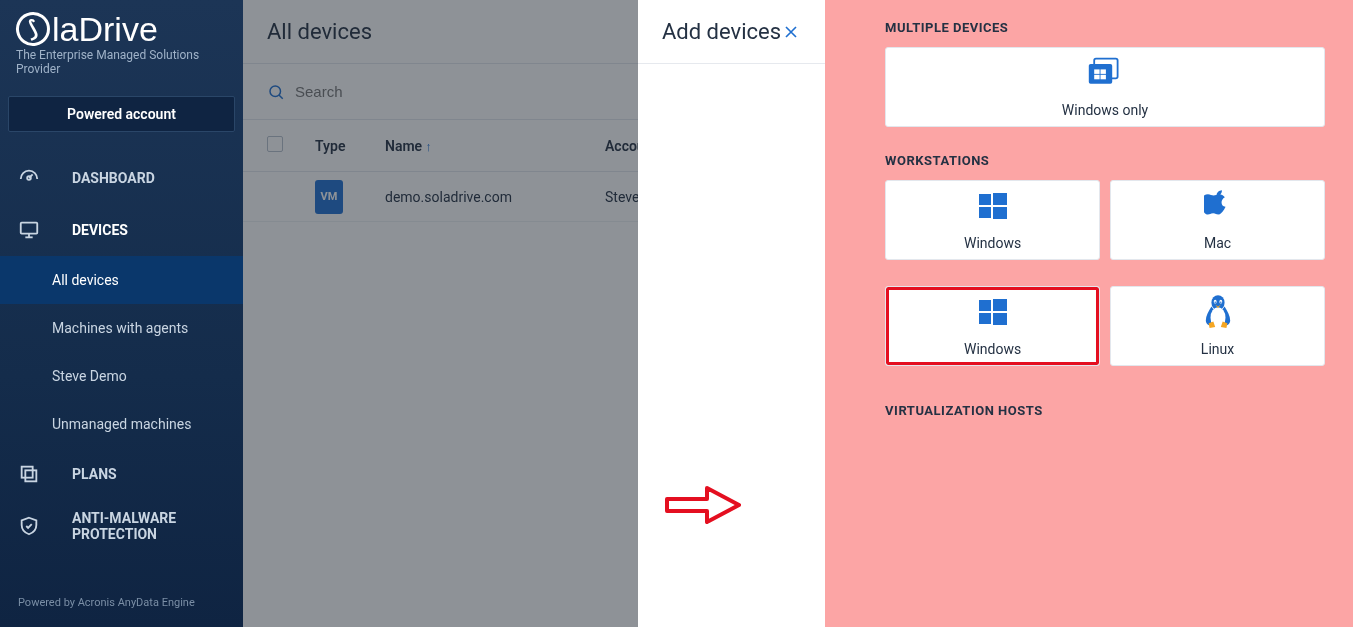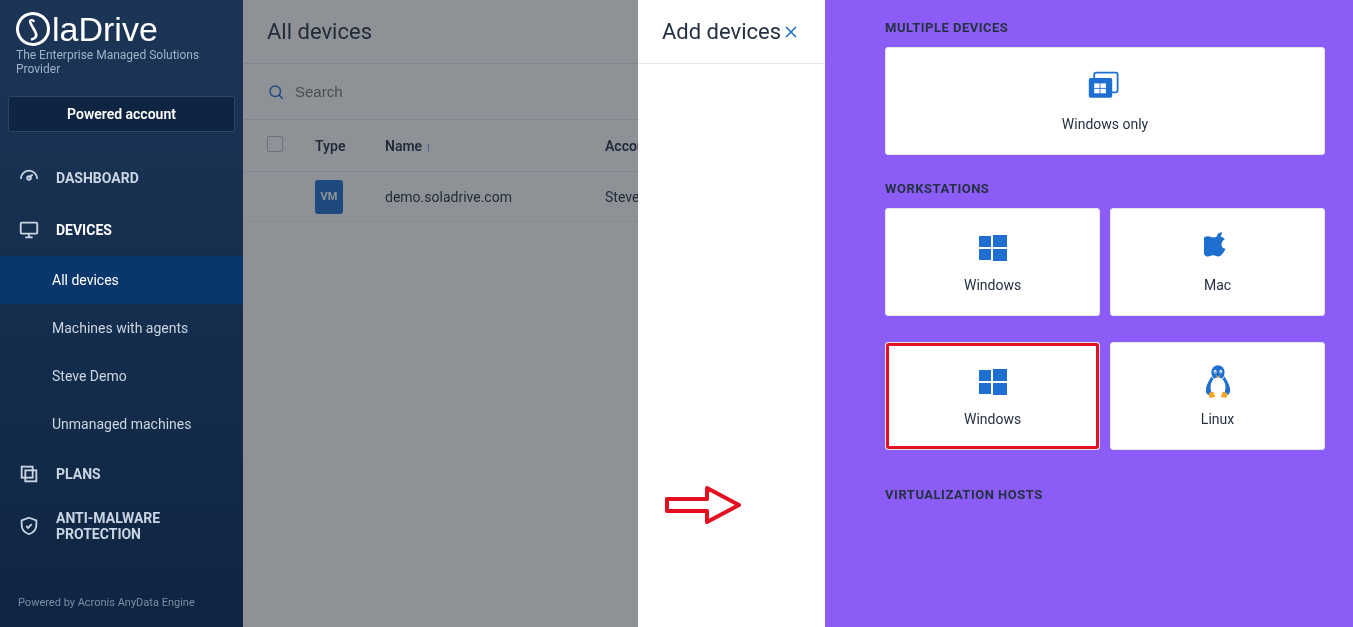--- a/index.html
+++ b/index.html
@@ -8,21 +8,21 @@
 
   
   .sidebar { width: 243px; height: 627px; background: linear-gradient(#1c3556 0,#142c4b 60%, #0f2442 100%); color: #c9d5e2; display: flex; flex-direction: column; flex-shrink: 0; }
   .logo-area { padding: 12px 16px 6px 16px; }
   .logo-main { font-family: Arial, sans-serif; font-size: 34px; color: #fff; letter-spacing: 0; line-height: 1; display:flex; align-items:center; gap:2px;}
   .logo-s { display:inline-flex; width:34px; height:34px; border:3px solid #fff; border-radius:50%; align-items:center; justify-content:center; font-weight:bold; font-size:22px; transform: rotate(-10deg);}
   .logo-s::after{content:"";}
   .logo-tag { font-size: 12px; color: #9fb2c8; margin-top: 2px; }
   .manage-btn { margin: 14px 8px 14px 8px; height: 36px; background: #0f2442; border: 1px solid #2a4668; color: #fff; display:flex; align-items:center; justify-content:center; font-size:14px; font-weight:600; cursor:pointer; border-radius:2px;}
   .nav-section { margin-top: 6px; }
-  .nav-item { display: flex; align-items: center; height: 52px; padding: 0 18px; gap: 16px; font-size: 14px; font-weight:700; color:#c9d5e2; cursor:pointer; border-bottom: 0; }
+  .nav-item { display: flex; align-items: center; height: 52px; padding: 0 18px; gap: 32px; font-size: 14px; font-weight:700; color:#c9d5e2; cursor:pointer; border-bottom: 0; }
   .nav-item.active { color:#fff;align-items:center; }
   .nav-sub { padding-left: 52px; height: 48px; display:flex; align-items:center; font-size:14px; color:#c9d5e2; cursor:pointer; }
   .nav-sub.selected { background:#0a376b; color:#fff; }
   .nav-icon { width:22px; height:22px; display:inline-flex; align-items:center; justify-content:center; color:#c9d5e2;}
   .nav-item.multiline { line-height:1.15; }
   .poweredby { margin-top:auto; padding: 12px 18px 18px; font-size:11px; color:#7a8ea5;}
   
   
   .main { flex:1; display:flex; flex-direction:column; position:relative; background:#fff; }
   .main-header { height:64px; border-bottom:1px solid #e3e7ed; display:flex; align-items:center; padding:0 24px; }
@@ -39,25 +39,25 @@
   .vm-badge { width:28px; height:34px; background:#1f6fd0; color:#fff; font-size:11px; font-weight:700; display:inline-flex; align-items:center; justify-content:center; border-radius:3px;}
 
   
   .overlay { position:absolute; inset:0; background:rgba(30,38,48,0.5); z-index:10;}
   
   
   .panel { position:absolute; top:0; right:0; width:715px; height:627px; background:#fff; z-index:20; display:flex; flex-direction:row;}
   .panel-header { height:64px; display:flex; align-items:center; justify-content:space-between; padding:0 24px; border-bottom:1px solid #e6e9ee;}
   .panel-title { font-size:22px; color:#243143;}
   .close-btn { color:#1f6fd0; cursor:pointer; width:20px; height:20px; display:inline-flex; align-items:center; justify-content:center;}
-  .panel-body { flex:1; overflow-y:auto; background:#8b5cf6; padding: 18px 28px 0 60px;}
+  .panel-body { flex:1; overflow-y:auto; background:#fca5a5; padding: 18px 28px 0 60px;}
   .sect-title { font-size:13px; font-weight:700; letter-spacing:.5px; color:#243143; margin: 2px 0 12px 0; text-transform:uppercase;}
   .vh-title { margin-top:37px;}
   .card-row { display:flex; gap:10px; margin-bottom: 26px;}
-  .card { flex:1; height:108px; background:#fff; border:1px solid #e3e7ed; border-radius:3px; display:flex; flex-direction:column; align-items:center; justify-content:center; gap:12px; cursor:pointer; position:relative;}
+  .card { flex:1; height:80px; background:#fff; border:1px solid #e3e7ed; border-radius:3px; display:flex; flex-direction:column; align-items:center; justify-content:center; gap:12px; cursor:pointer; position:relative;}
   .card.full { flex: 0 0 100%; }
   .card .label { font-size:14px; color:#243143;}
   .card .ic { color:#1f6fd0; width:36px; height:34px; display:inline-flex; align-items:center; justify-content:center;}
   .card.highlight { box-shadow: inset 0 0 0 3px #e40f20; }
   
   
   .arrow { position:absolute; z-index:25; left:665px; top:486px; width:76px; height:38px; pointer-events:none;}
   
   
   svg { display:block; }

